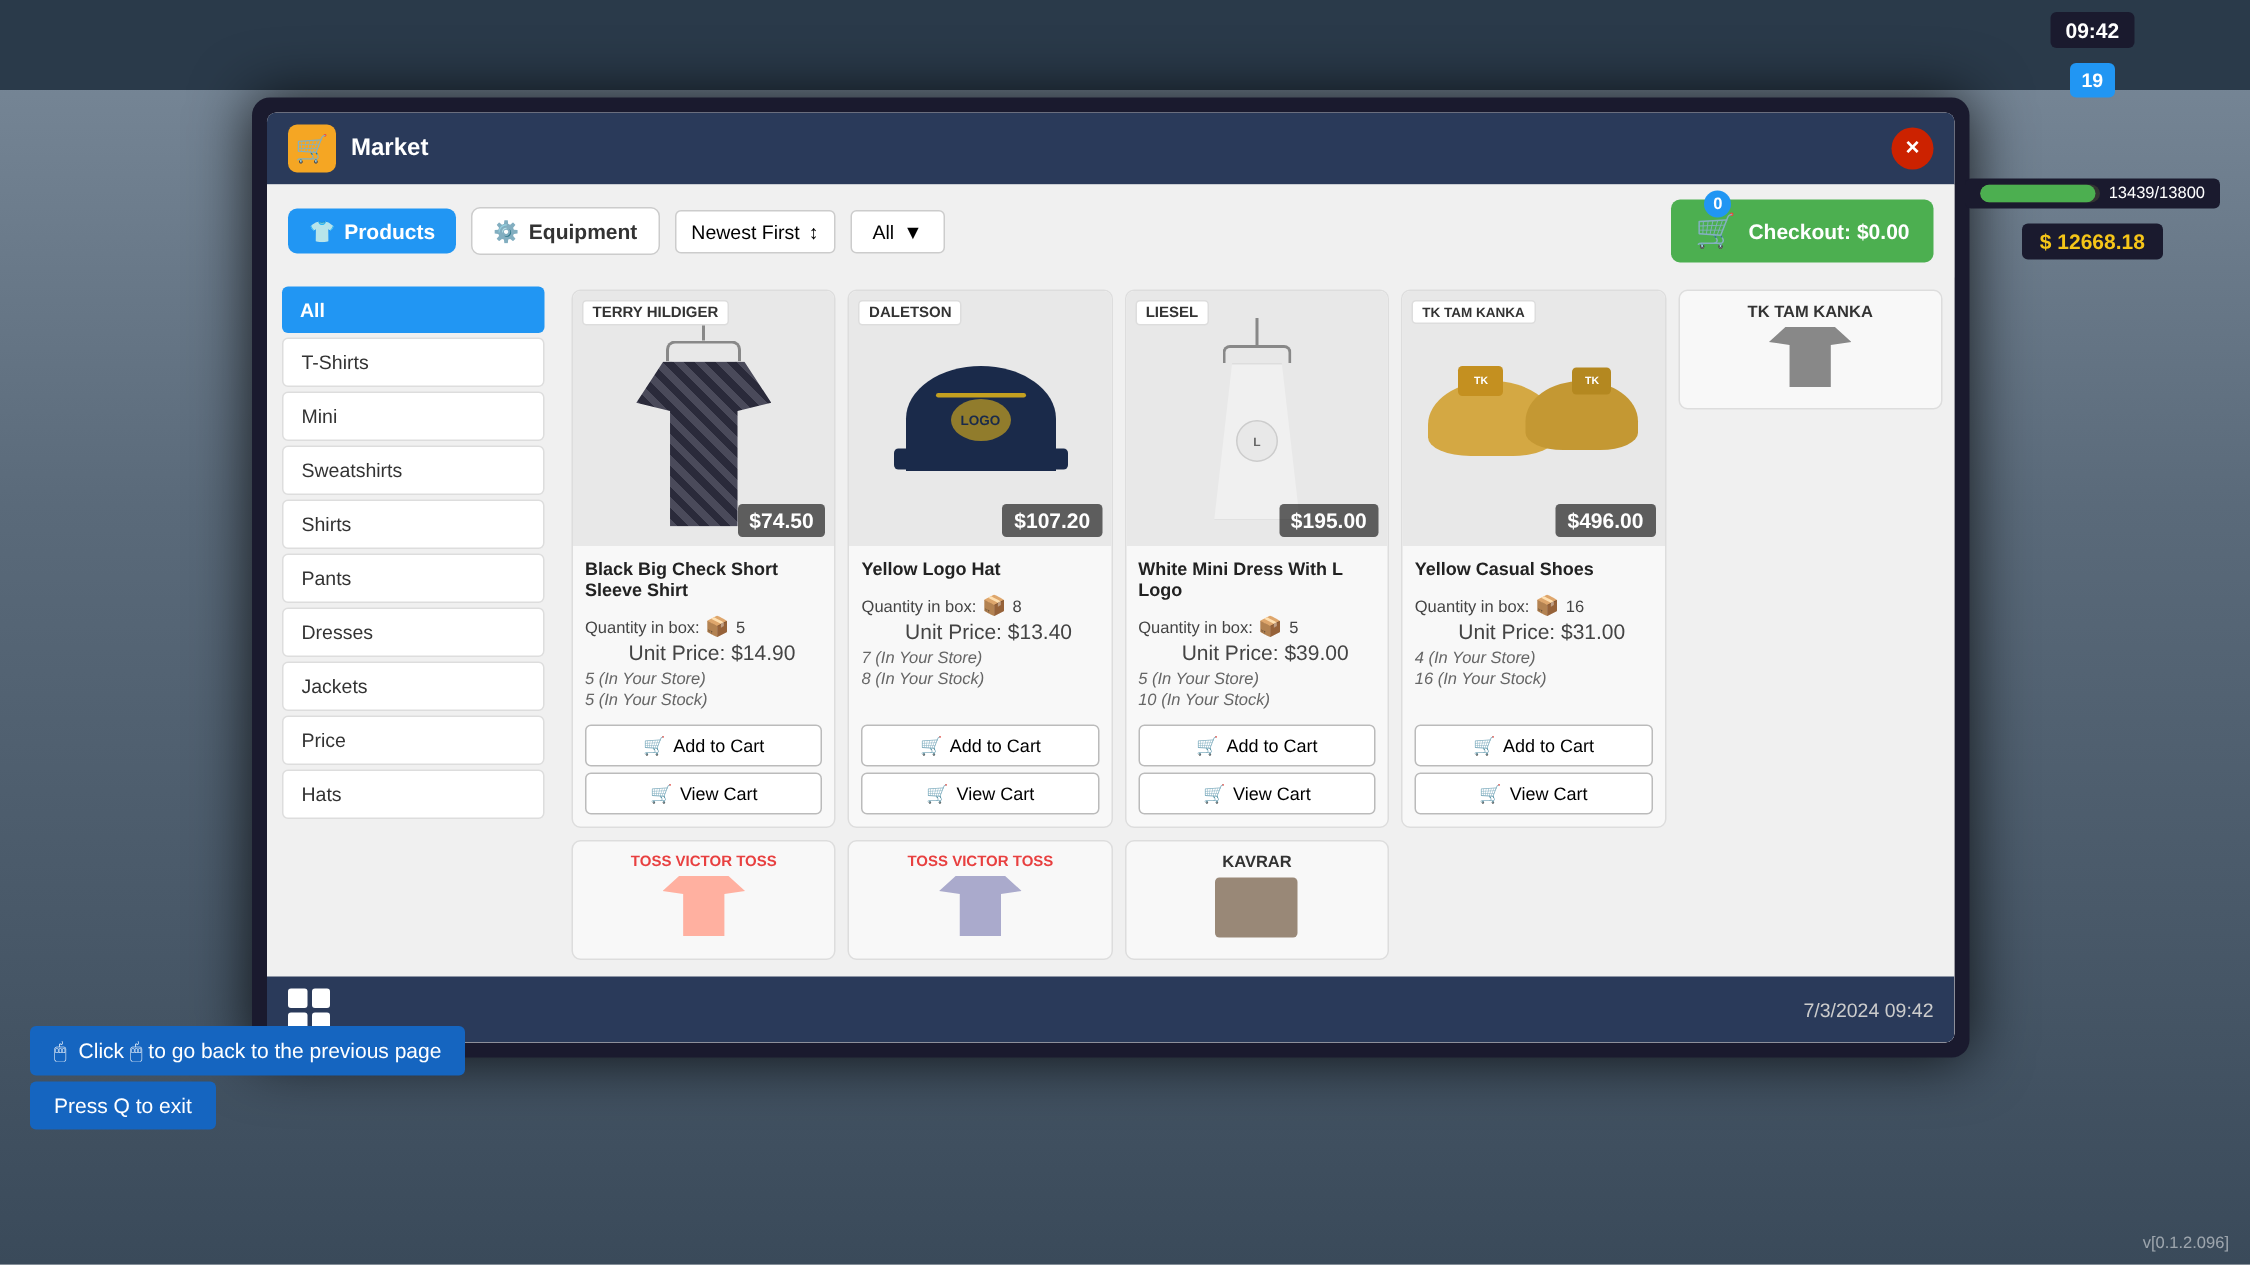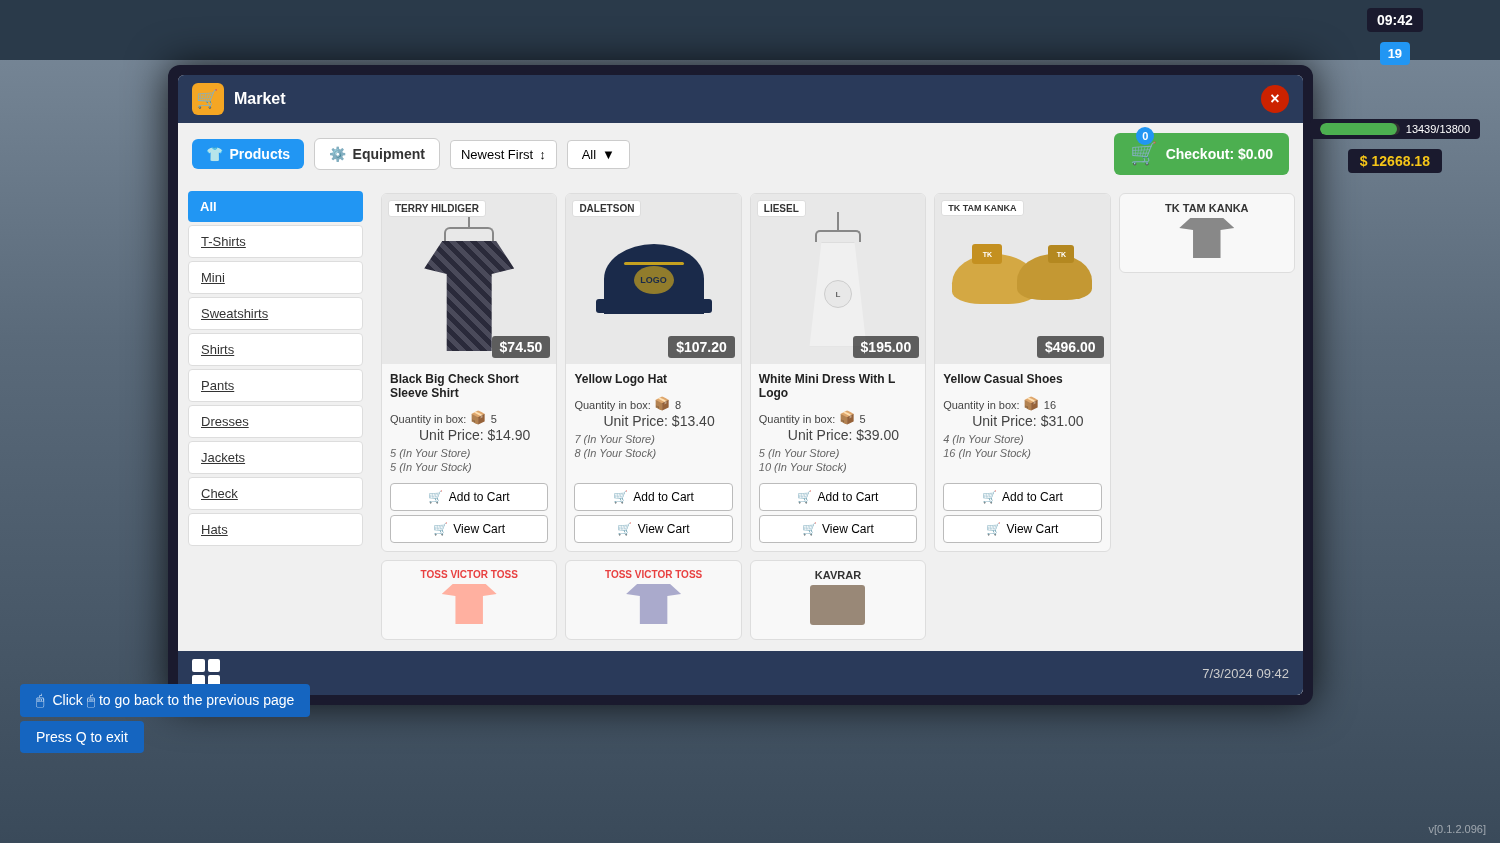--- a/index.html
+++ b/index.html
@@ -287,21 +287,20 @@
     }
     .sidebar-item.active {
       background: #2196F3;
       color: #fff;
       font-weight: bold;
     }
     .sidebar-item.inactive {
       background: #fff;
       color: #333;
       border: 1px solid #ddd;
-      text-decoration: underline;
     }
 
     
     .product-grid {
       flex: 1;
       overflow-y: auto;
       padding: 8px;
       display: grid;
       grid-template-columns: repeat(5, 1fr);
       gap: 8px;
@@ -540,21 +539,21 @@
 
         <div class="sidebar">
           <div class="sidebar-item active">All</div>
           <div class="sidebar-item inactive">T-Shirts</div>
           <div class="sidebar-item inactive">Mini</div>
           <div class="sidebar-item inactive">Sweatshirts</div>
           <div class="sidebar-item inactive">Shirts</div>
           <div class="sidebar-item inactive">Pants</div>
           <div class="sidebar-item inactive">Dresses</div>
           <div class="sidebar-item inactive">Jackets</div>
-          <div class="sidebar-item inactive">Check</div>
+          <div class="sidebar-item inactive">Price</div>
           <div class="sidebar-item inactive">Hats</div>
         </div>
 
         <div class="product-grid">
 
           <div class="product-card">
             <div class="product-image-area">
               <span class="brand-badge">TERRY HILDIGER</span>
               <div style="display:flex;flex-direction:column;align-items:center;">
                 <div style="width:2px;height:20px;background:#888;margin:0 auto;"></div>

